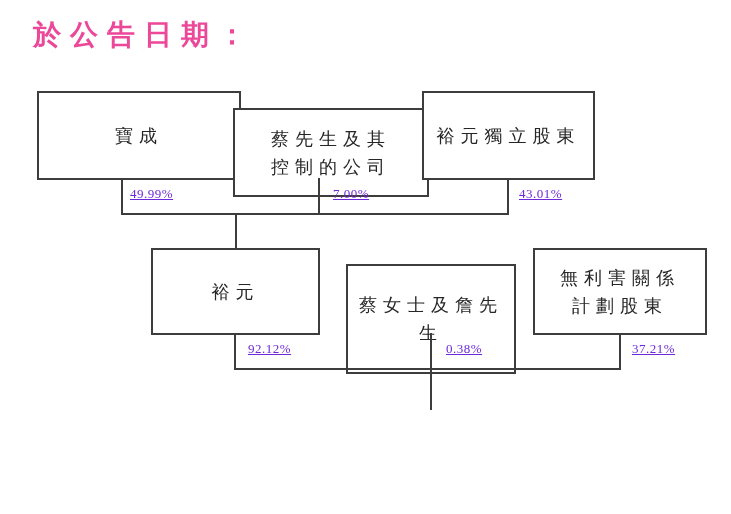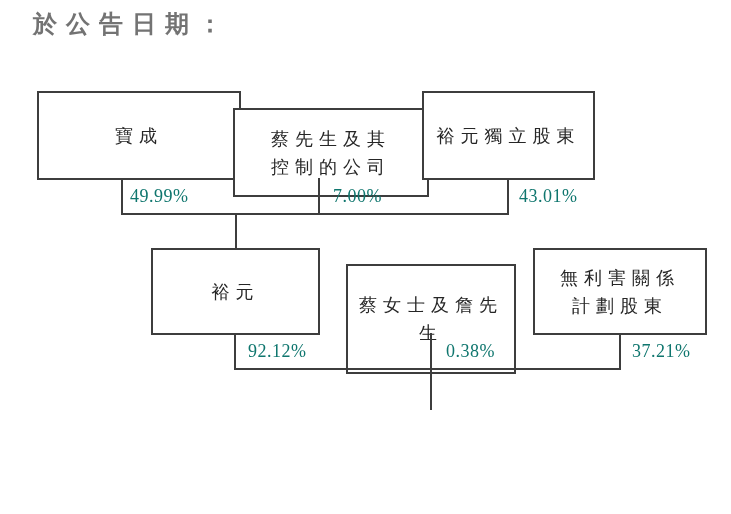--- a/index.html
+++ b/index.html
@@ -8,47 +8,48 @@
     width: 731px;
     height: 514px;
     background: #ffffff;
     font-family: "Liberation Serif", "DejaVu Serif", serif;
     color: #262626;
     overflow: hidden;
   }
   .title {
     position: absolute;
     left: 33px;
-    top: 8px;
-    font-size: 24px;
+    top: 16px;
+    font-size: 28px;
     font-weight: bold;
     letter-spacing: 9px;
-    color: #737373;
+    color: #ec4899;
     white-space: nowrap;
   }
   .node {
     position: absolute;
     box-sizing: border-box;
     border: 2px solid #3d3d3d;
     background: #ffffff;
     display: flex;
     align-items: center;
     justify-content: center;
     text-align: center;
     font-size: 18px;
     letter-spacing: 6px;
     line-height: 28px;
     white-space: pre-line;
   }
   .pct {
     position: absolute;
-    font-size: 18px;
+    font-size: 13px;
     letter-spacing: 0.5px;
-    color: #0f766e;
+    color: #6d28d9;
     white-space: nowrap;
+    text-decoration: underline;
   }
   .line {
     position: absolute;
     background: #3d3d3d;
   }
 </style>
 </head>
 <body>
 
 <div class="canvas">

